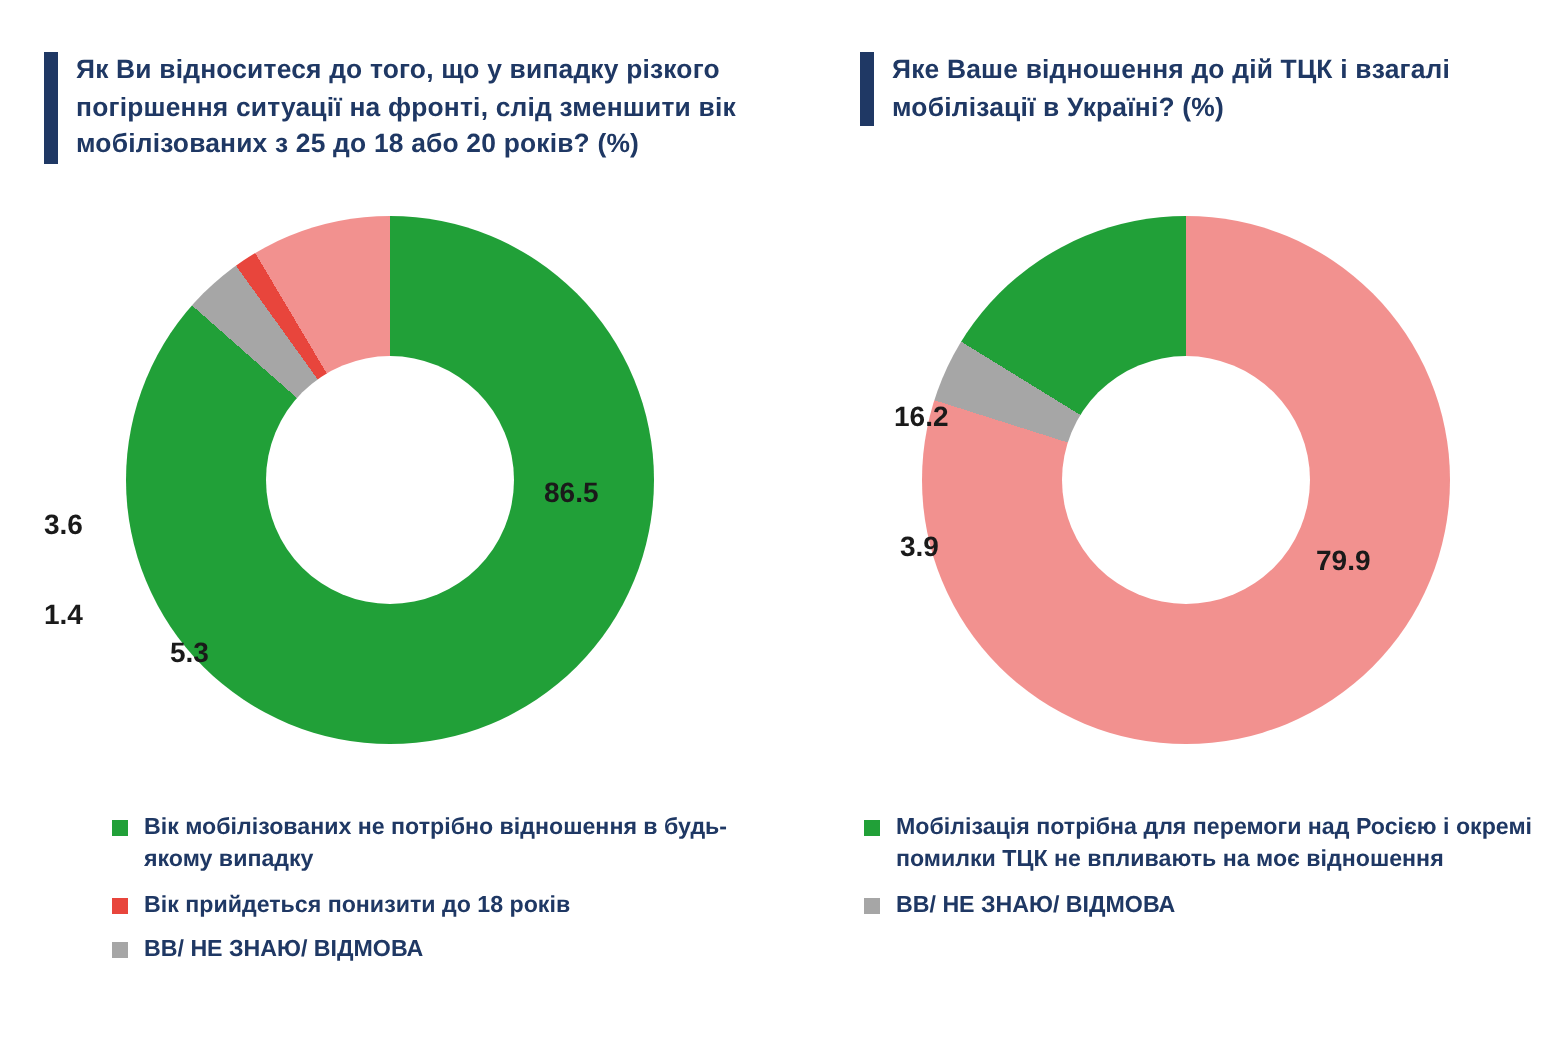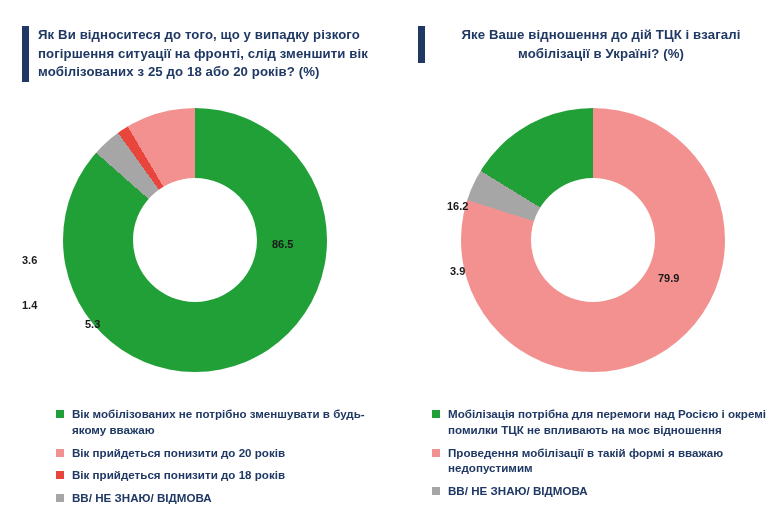--- a/index.html
+++ b/index.html
@@ -69,21 +69,21 @@
   .donut .hole {
     position: absolute;
     border-radius: 50%;
     background: #ffffff;
     left: 50%;
     top: 50%;
     transform: translate(-50%, -50%);
   }
   .slice-label {
     position: absolute;
-    font-size: 11px;
+    font-size: 14px;
     font-weight: bold;
     color: #1a1a1a;
     white-space: nowrap;
   }
 
   .legend {
     position: absolute;
     left: 0;
     top: 406px;
     width: 390px;
@@ -136,40 +136,36 @@
 
       <div class="slice-label" style="left:272px;top:138px;">86.5</div>
       <div class="slice-label" style="left:22px;top:154px;">3.6</div>
       <div class="slice-label" style="left:22px;top:199px;">1.4</div>
       <div class="slice-label" style="left:85px;top:218px;">5.3</div>
     </div>
 
     <div class="legend legend-left">
       <div class="legend-row">
         <div class="legend-swatch" style="background:#21a038;"></div>
-        <div class="legend-text">Вік мобілізованих не потрібно зменшувати в будь-якому вважаю</div>
-      </div>
-      <div class="legend-row">
-        <div class="legend-swatch" style="background:#f2918f;"></div>
-        <div class="legend-text">Вік прийдеться понизити до 20 років</div>
+        <div class="legend-text">Вік мобілізованих не потрібно відношення в будь-якому випадку</div>
       </div>
       <div class="legend-row">
         <div class="legend-swatch" style="background:#e8453c;"></div>
         <div class="legend-text">Вік прийдеться понизити до 18 років</div>
       </div>
       <div class="legend-row">
         <div class="legend-swatch" style="background:#a6a6a6;"></div>
         <div class="legend-text">ВВ/ НЕ ЗНАЮ/ ВІДМОВА</div>
       </div>
     </div>
   </div>
 
   <div class="panel panel-right">
 
-    <div class="title-wrap" style="left:28px;width:350px;text-align:center;">
+    <div class="title-wrap" style="left:40px;width:350px;">
       <div class="title-bar"></div>
       <div class="title-text">Яке Ваше відношення до дій ТЦК і взагалі мобілізації в Україні? (%)</div>
     </div>
 
     <div class="chart-area">
       <div class="donut-holder" style="left:52%;">
         <div class="donut" style="width:264px;height:264px;background:conic-gradient(
                from 0deg,
                #f2918f 0deg 287.6deg,
                #a6a6a6 287.6deg 301.6deg,
@@ -182,23 +178,19 @@
       <div class="slice-label" style="left:57px;top:100px;">16.2</div>
       <div class="slice-label" style="left:60px;top:165px;">3.9</div>
     </div>
 
     <div class="legend legend-right">
       <div class="legend-row">
         <div class="legend-swatch" style="background:#21a038;"></div>
         <div class="legend-text">Мобілізація потрібна для перемоги над Росією і окремі помилки ТЦК не впливають на моє відношення</div>
       </div>
       <div class="legend-row">
-        <div class="legend-swatch" style="background:#f2918f;"></div>
-        <div class="legend-text">Проведення мобілізації в такій формі я вважаю недопустимим</div>
-      </div>
-      <div class="legend-row">
         <div class="legend-swatch" style="background:#a6a6a6;"></div>
         <div class="legend-text">ВВ/ НЕ ЗНАЮ/ ВІДМОВА</div>
       </div>
     </div>
   </div>
 
 </div>
 
 </body></html>

